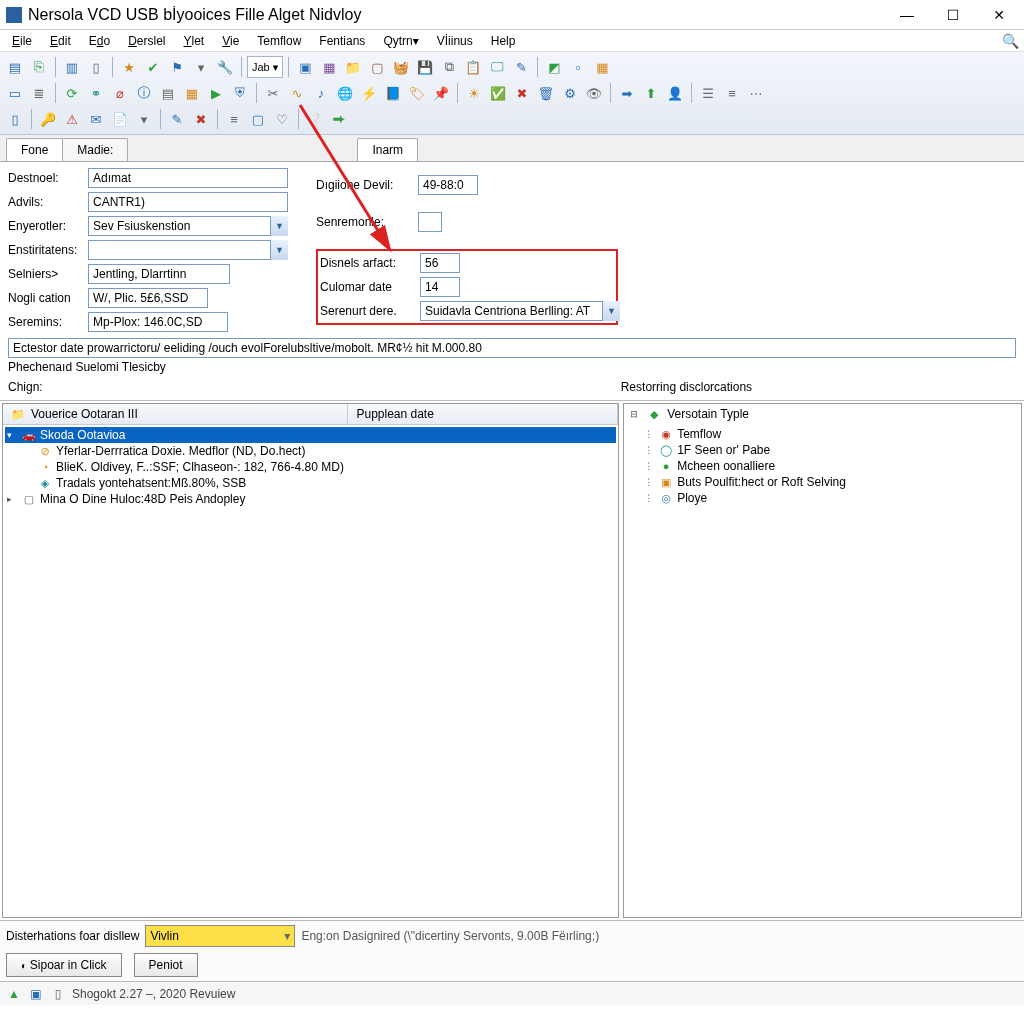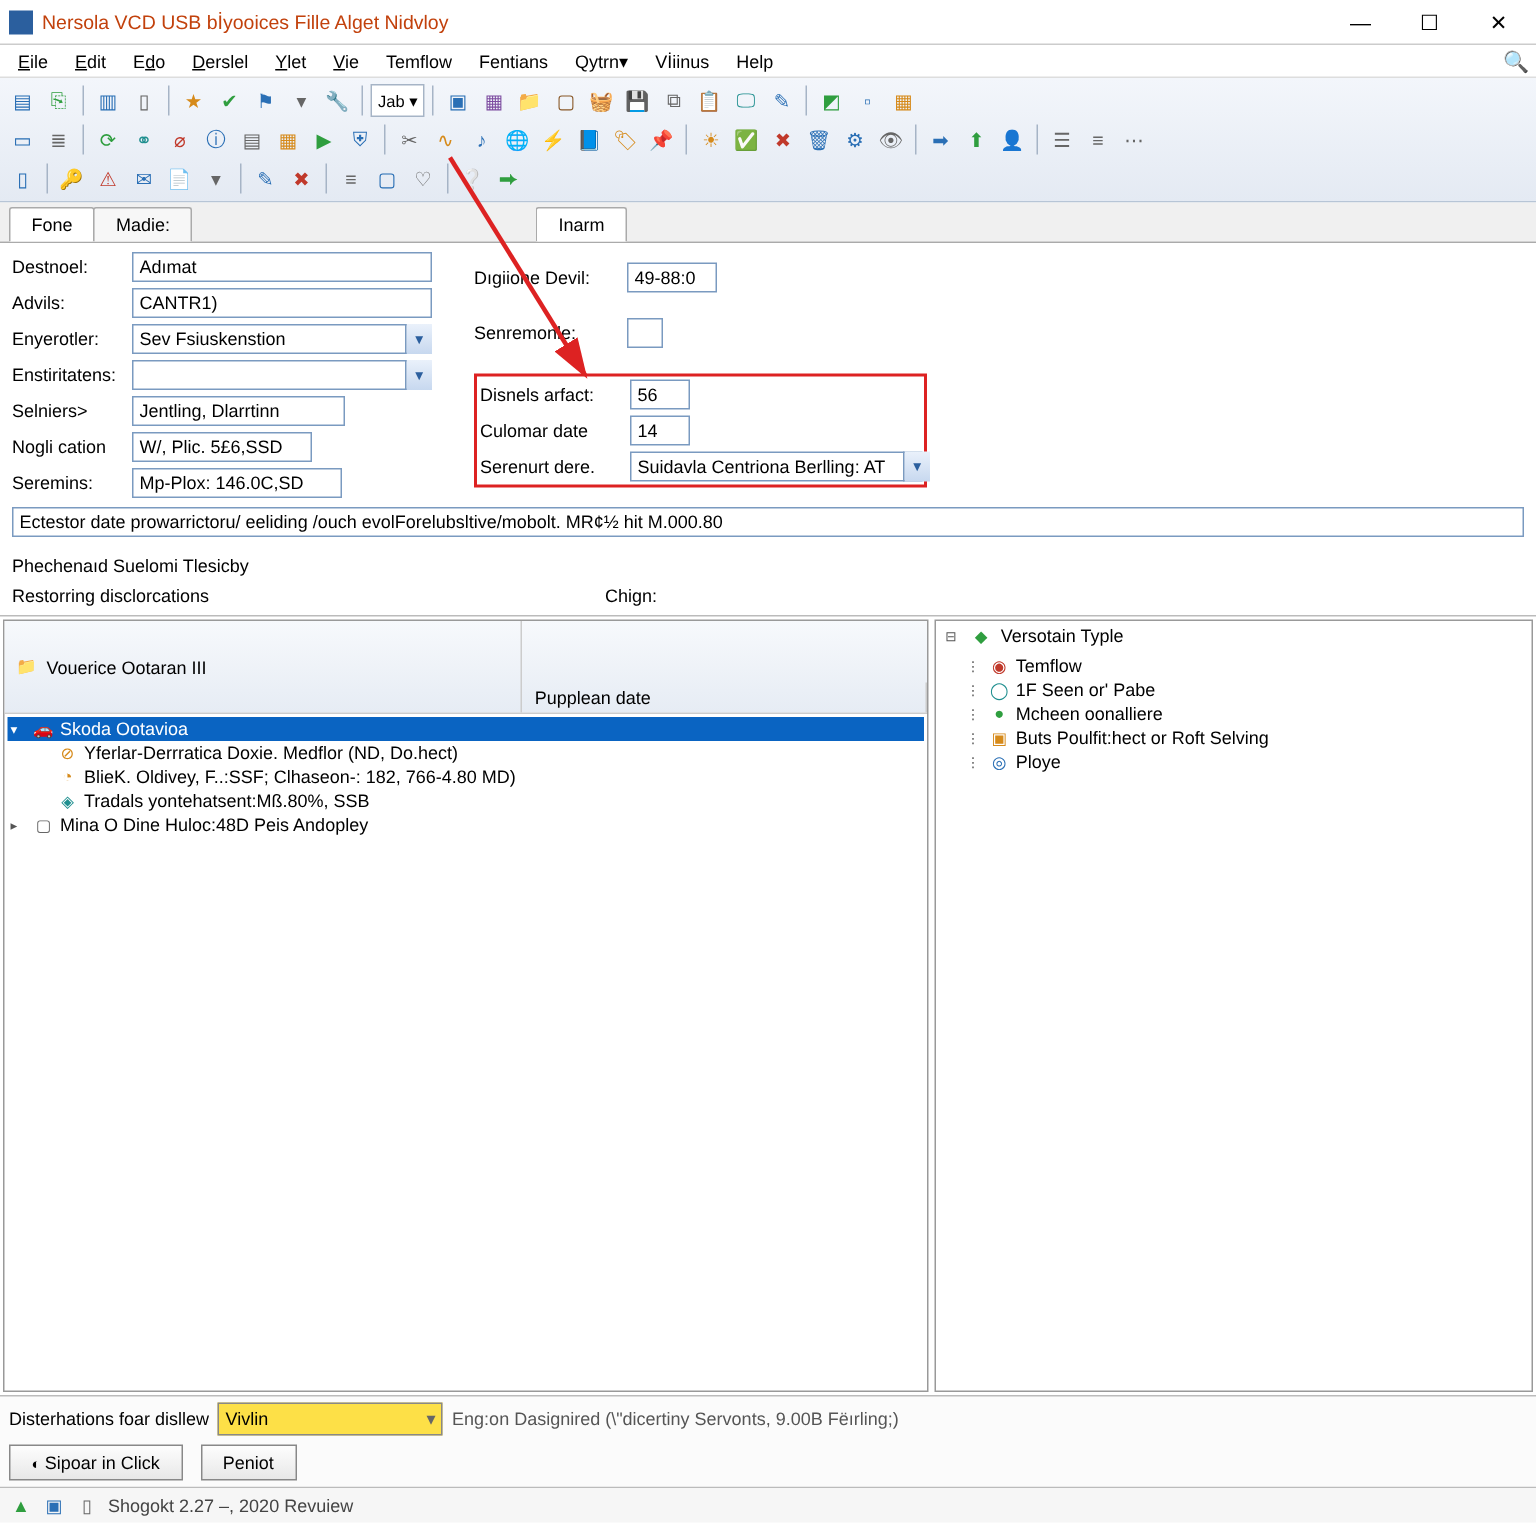--- a/index.html
+++ b/index.html
@@ -1,21 +1,21 @@
 <!DOCTYPE html>
 <html><head>
 <meta charset="utf-8">
 <style>
   * { box-sizing: border-box; margin: 0; padding: 0; font-family: "Segoe UI", Tahoma, sans-serif; font-size: 12px; }
   body { width: 1024px; height: 1024px; background: #fff; overflow: hidden; position: relative; }
 
   
   .titlebar { height: 30px; background: #fff; display: flex; align-items: center; padding: 0 2px 0 6px; border-bottom: 1px solid #ccc; }
   .titlebar .app-icon { width: 16px; height: 16px; background: #2b5f9e; margin-right: 6px; }
-  .titlebar .title { flex: 1; font-size: 13px; color: #c2410c; }
+  .titlebar .title { flex: 1; font-size: 16px; color: #000000; }
   .titlebar .winbtns { display: flex; }
   .titlebar .winbtn { width: 46px; height: 30px; display: flex; align-items: center; justify-content: center; font-size: 14px; cursor: default; }
 
   
   .menubar { height: 22px; background: #fff; display: flex; align-items: center; padding: 0 4px; gap: 2px; border-bottom: 1px solid #ddd; }
   .menubar .menu { padding: 2px 8px; cursor: default; }
   .menubar .menu u { text-decoration: underline; }
   .menubar .spacer { flex: 1; }
   .menubar .search-icon { width: 18px; height: 18px; display:flex; align-items:center; justify-content:center; font-size:14px; }
 
@@ -40,21 +40,21 @@
   .lbl { font-size: 12px; color: #000; }
   .inp { height: 20px; border: 1px solid #7a9ac0; padding: 1px 4px; background:#fff; font-size:12px; }
   .combo { position: relative; }
   .combo .chev { position: absolute; right: 0; top: 0; width: 18px; height: 20px; background: linear-gradient(#eaf1fb,#c7d8ef); border-left: 1px solid #7a9ac0; display:flex; align-items:center; justify-content:center; font-size:9px; color:#2b5f9e;}
   .short { width: 60px; }
   .highlighted-box { border: 2px solid #d22; padding: 2px; position: relative; }
 
   .status-line { margin-top: 6px; }
   .status-line .inp { width: 100%; }
 
-  .section-label { margin-top: 10px; padding: 2px 0; }
+  .section-label { margin-top: 0; padding: 2px 0; }
 
   
   .split { display: flex; border-top: 1px solid #bbb; height: 520px; }
   .pane { border: 1px solid #999; background:#fff; overflow:auto; }
   .pane-left { flex: 1.55; margin: 2px; }
   .pane-right { flex: 1; margin: 2px; }
   .list-header { display: flex; background: linear-gradient(#f7f9fc,#e6ecf4); border-bottom: 1px solid #ccc; }
   .list-header .col-h { padding: 3px 8px; border-right: 1px solid #ccc; font-size:12px; }
   .tree { padding: 2px 2px; }
   .tree-row { display: flex; align-items: center; padding: 1px 2px; gap: 4px; }
@@ -247,33 +247,33 @@
       </div>
     </div>
   </div>
 
   <div class="status-line">
     <input class="inp" value="Ectestor date prowarrictoru/ eeliding /ouch evolForelubsltive/mobolt. MR¢½ hit M.000.80" style="">
   </div>
   <div class="section-label">Phechenaıd Suelomi Tlesicby</div>
 
   <div style="display:flex; gap:0;">
+    <div style="flex:1.55; padding-top:4px;">Chign:</div>
     <div style="flex:1; padding-top:4px;">Restorring disclorcations</div>
-    <div style="flex:1.55; padding-top:4px;">Chign:</div>
   </div>
 </div>
 
 <div class="split">
   <div class="pane pane-left">
     <div class="list-header">
       <div class="col-h" style="flex:1.3; display:flex; align-items:center; gap:6px;">
         <span class="node-icon g-orange">📁</span>
         <span>Vouerice Ootaran III</span>
       </div>
-      <div class="col-h" style="flex:1;margin-top:41px;">Pupplean date</div>
+      <div class="col-h" style="flex:1;">Pupplean date</div>
     </div>
     <div class="tree" id="left-tree">
         <div class="tree-row selected">
           <span class="twisty">▾</span>
           <span class="node-icon g-red">🚗</span>
           <span>Skoda Ootavioa</span>
         </div>
         <div class="tree-row indent1">
           <span class="twisty"></span>
           <span class="node-icon g-orange">⊘</span>

